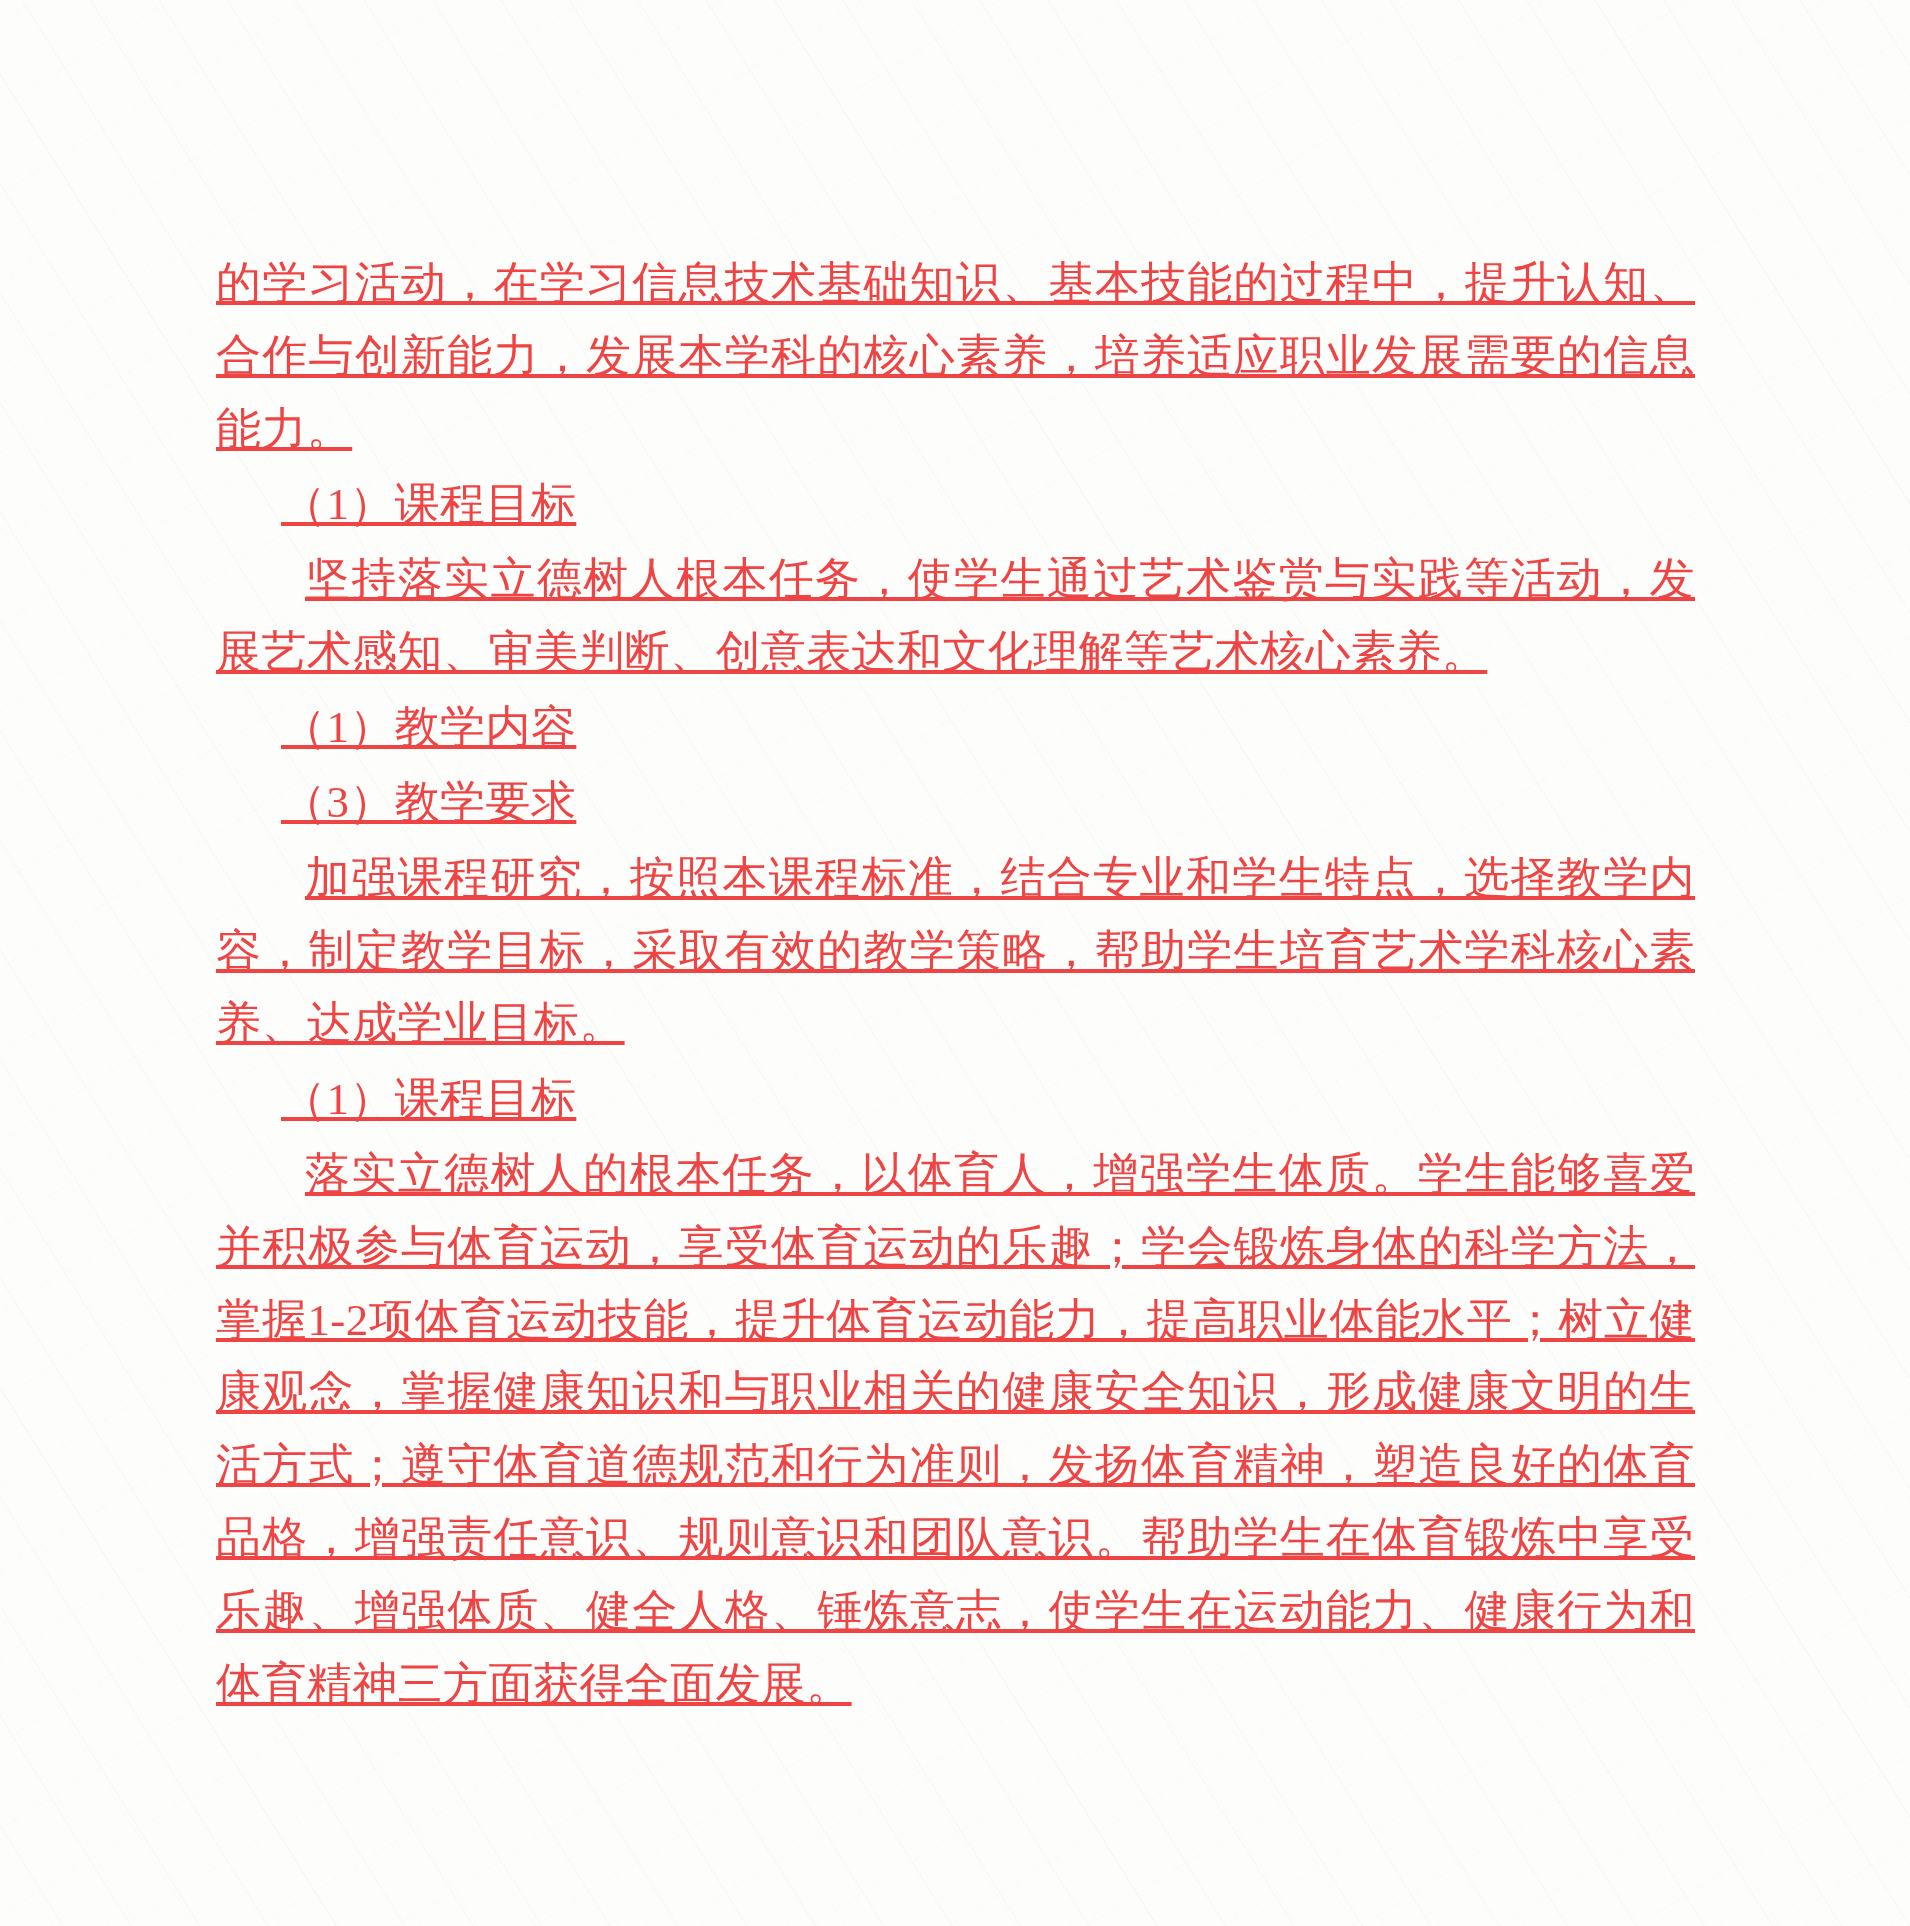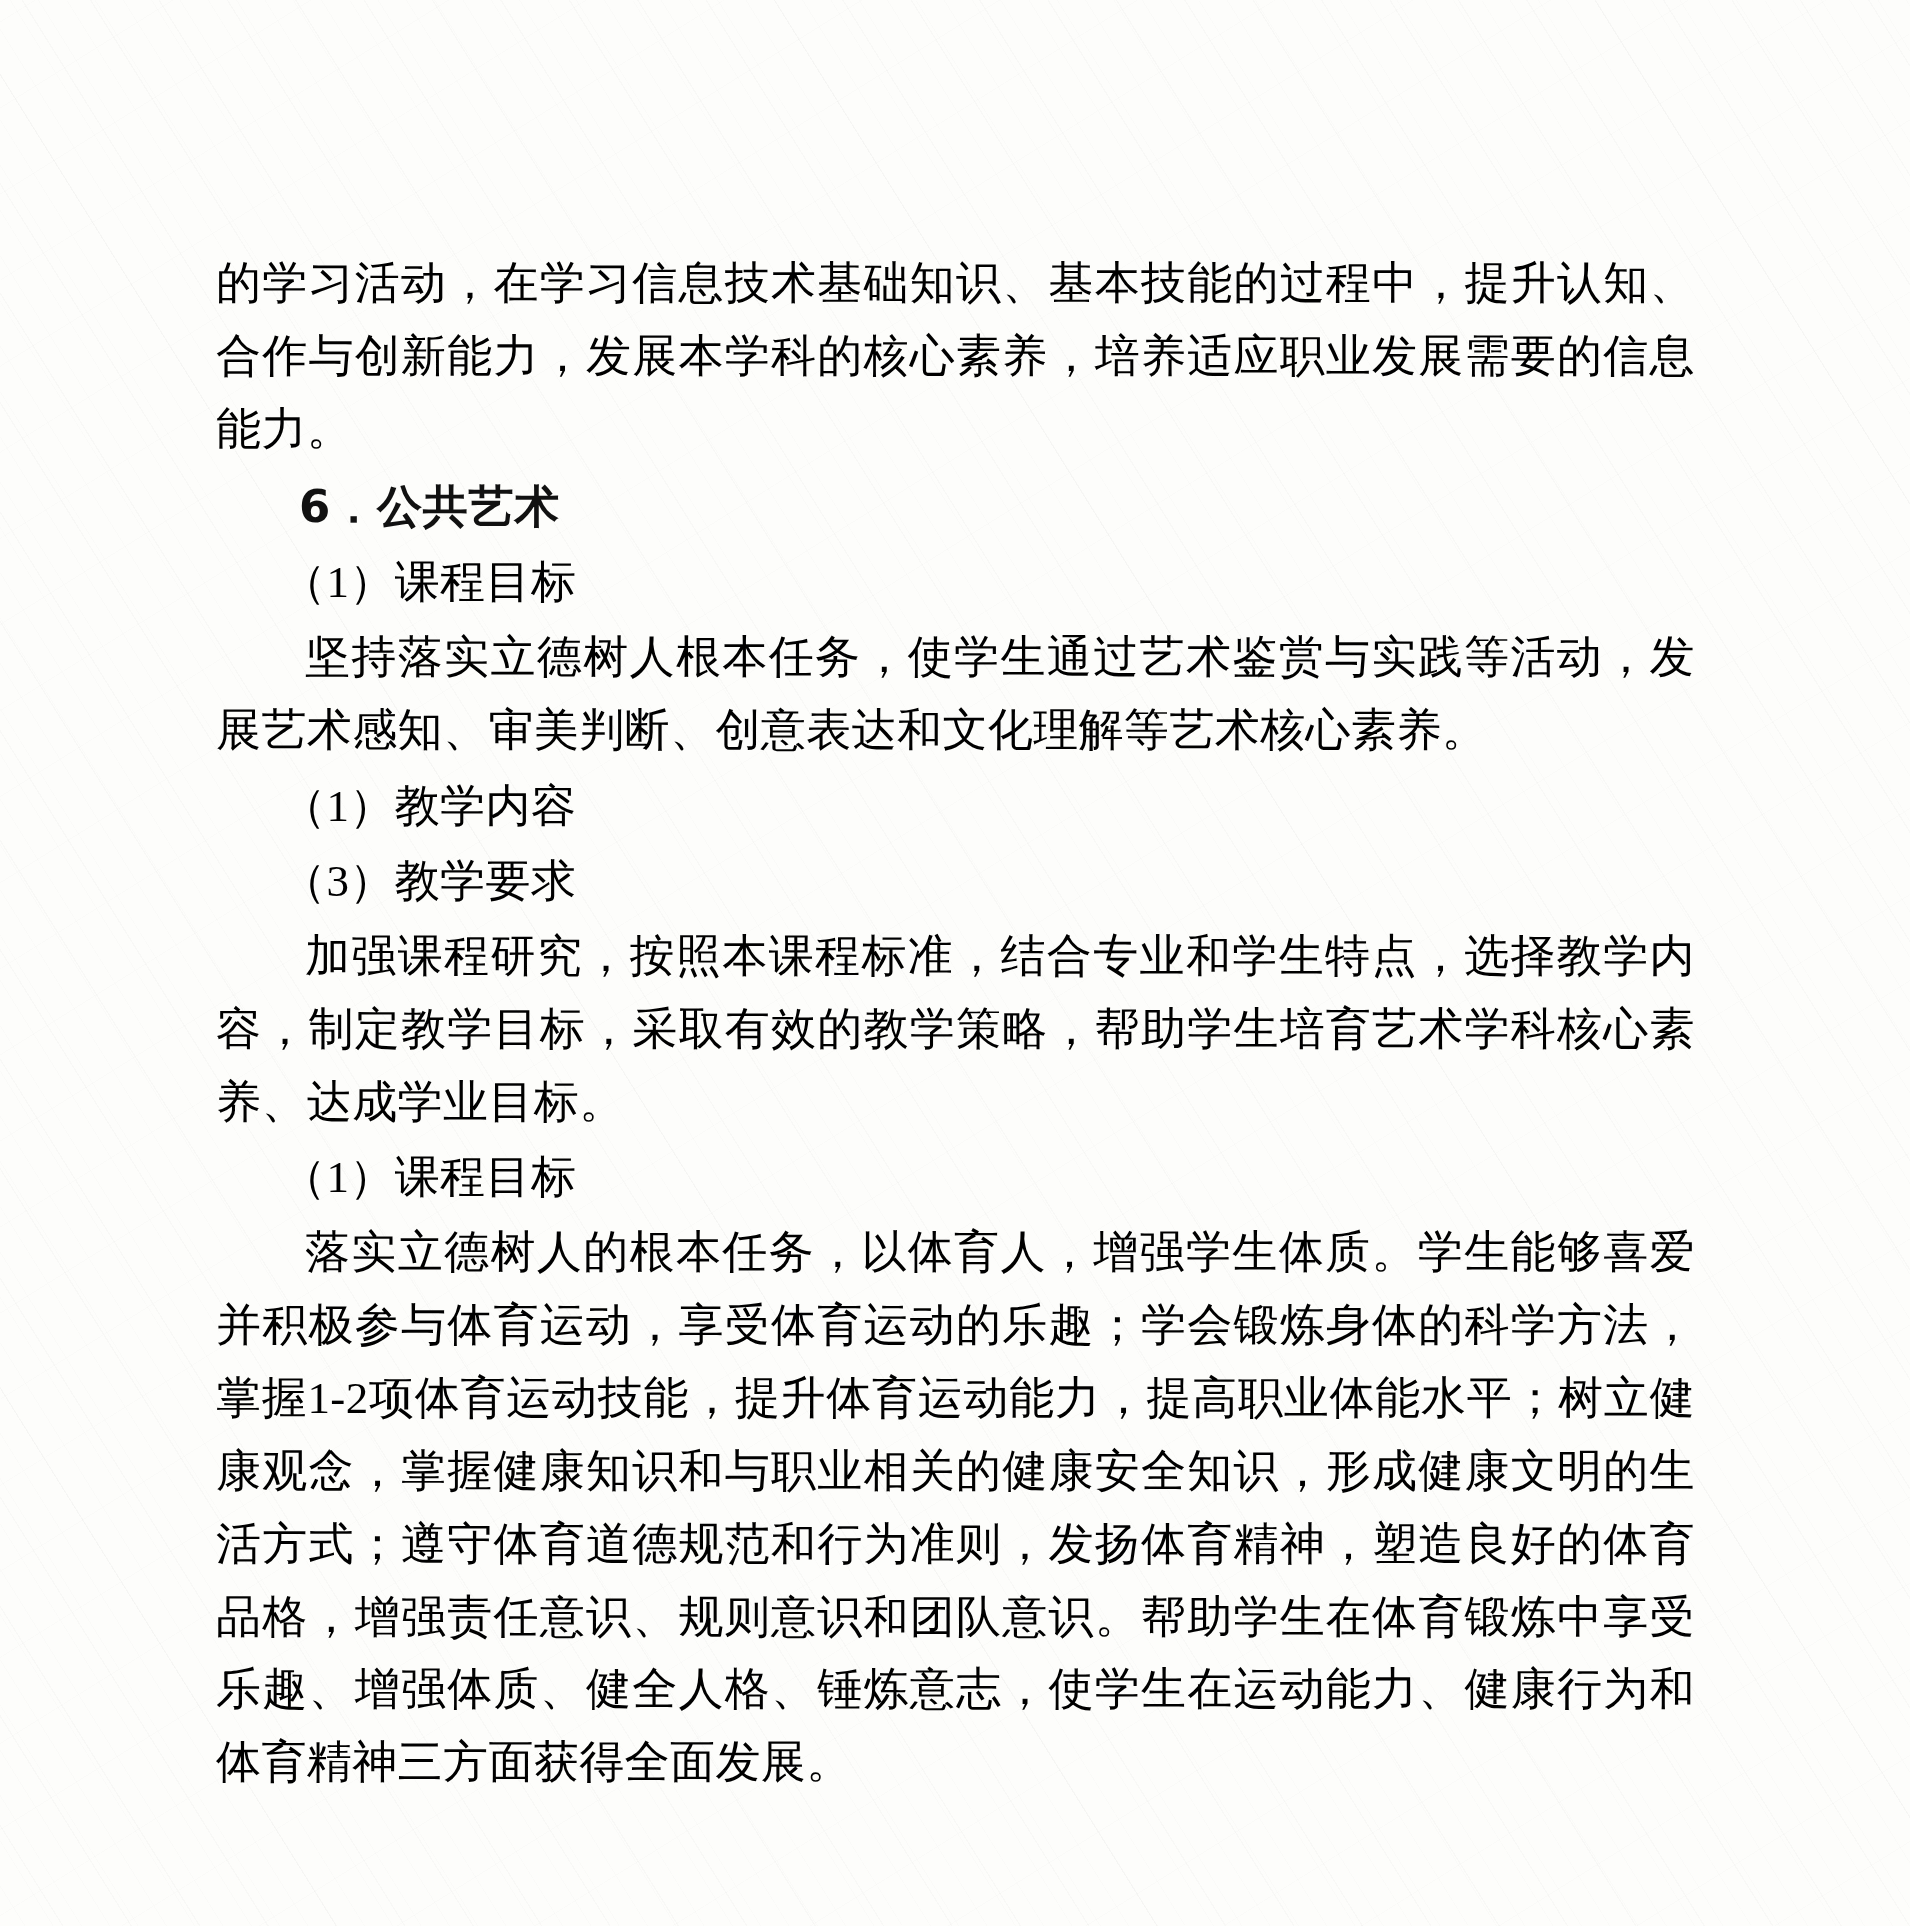--- a/index.html
+++ b/index.html
@@ -55,25 +55,26 @@
     pointer-events: none;
   }
   .content {
     position: relative;
     z-index: 2;
     padding: 247px 216px 0 216px;
   }
   .para {
     font-size: 45px;
     line-height: 1.62;
-    color: #000000;
+    color: #ef4444;
     letter-spacing: 0.4px;
     text-align: justify;
     margin: 0 0 2.3px 0;
     text-justify: inter-character;
+    text-decoration: underline;
   }
   .indent {
     text-indent: 89px;
   }
   .indent-narrow {
     text-indent: 65px;
   }
   .heading {
     font-family: "DejaVu Sans", "Liberation Sans", sans-serif;
     font-weight: 700;
@@ -86,21 +87,20 @@
   }
 </style>
 </head>
 <body>
 
 <div class="page">
   <div class="content">
 
     <p class="para">的学习活动，在学习信息技术基础知识、基本技能的过程中，提升认知、合作与创新能力，发展本学科的核心素养，培养适应职业发展需要的信息能力。</p>
 
-    <p class="heading">6．公共艺术</p>
 
     <p class="para indent-narrow">（1）课程目标</p>
 
     <p class="para indent">坚持落实立德树人根本任务，使学生通过艺术鉴赏与实践等活动，发展艺术感知、审美判断、创意表达和文化理解等艺术核心素养。</p>
 
     <p class="para indent-narrow">（1）教学内容</p>
 
 
     <p class="para indent-narrow">（3）教学要求</p>
 

